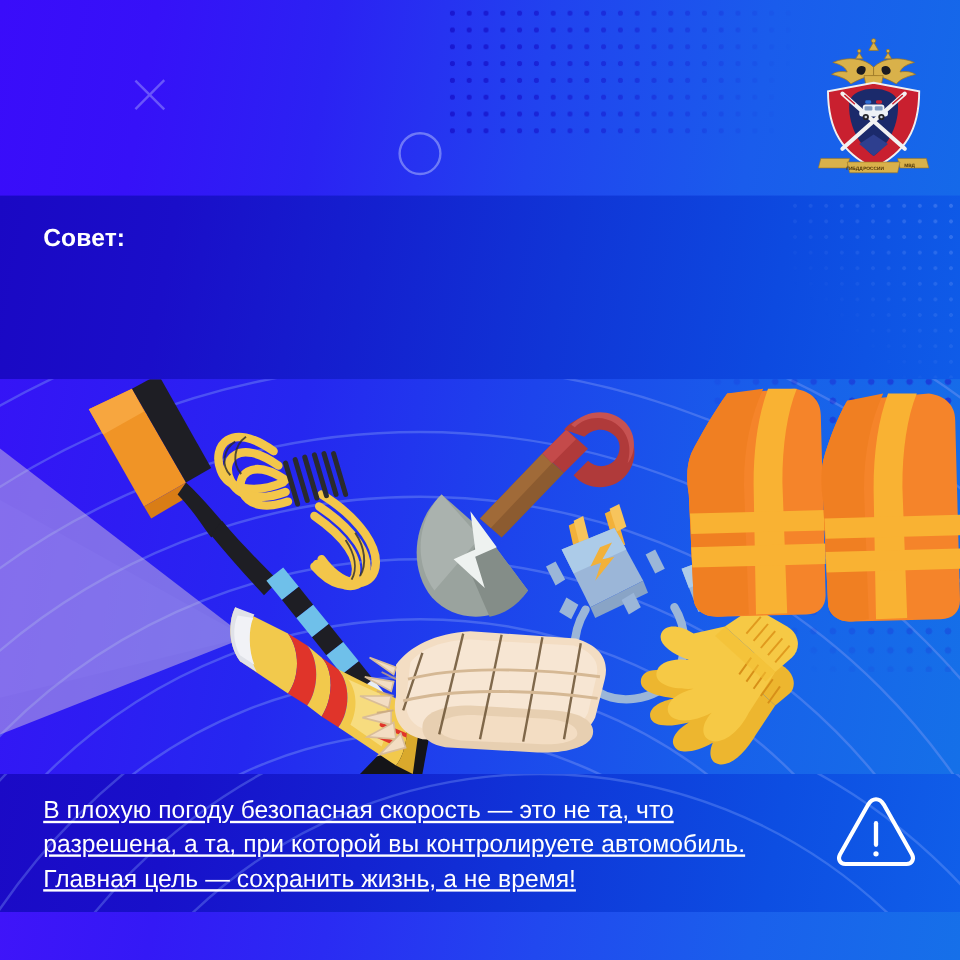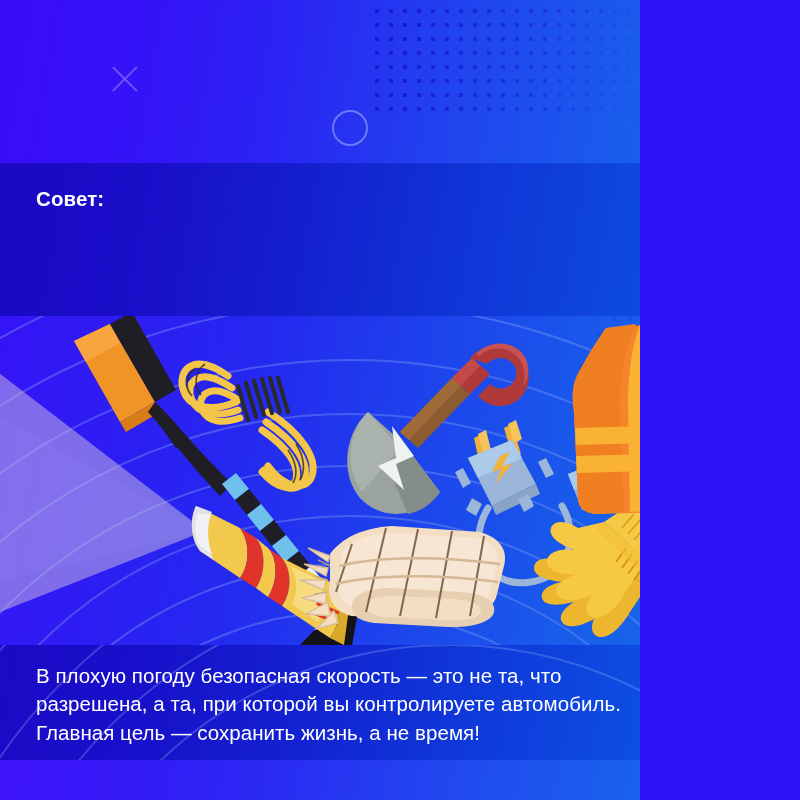--- a/index.html
+++ b/index.html
@@ -1,19 +1,19 @@
 <!DOCTYPE html>
 <html><head>
 <meta charset="utf-8">
 <style>
   * { margin:0; padding:0; box-sizing:border-box; }
   html,body { width:800px; height:800px; overflow:hidden; background:#2d10f5; }
   body { font-family:"Liberation Sans", sans-serif; }
 
-  .poster { position:relative; width:640px; height:800px; overflow:hidden;
+  .poster { position:relative; width:800px; height:800px; overflow:hidden;
             background:linear-gradient(100deg,#3a0cfa 0%,#3410f7 14%,#2a1cf2 30%,#2040ef 52%,#1a5aeb 74%,#1669e9 100%); }
 
   
   .top-zone { position:absolute; left:0; top:0; width:800px; height:163px; overflow:hidden;
      background:linear-gradient(100deg,#3a0cfa 0%,#3611f8 16%,#2b22f3 34%,#2143ef 56%,#1a5cec 78%,#1569e9 100%); }
   .halftone-top { position:absolute; left:370px; top:-10px; width:330px; height:130px;
      background-image:radial-gradient(circle, rgba(22,16,200,.85) 2.1px, transparent 2.4px);
      background-size:14px 14px;
      -webkit-mask-image:linear-gradient(100deg, rgba(0,0,0,.95) 0%, rgba(0,0,0,.55) 45%, rgba(0,0,0,0) 85%);
      mask-image:linear-gradient(100deg, rgba(0,0,0,.95) 0%, rgba(0,0,0,.5) 45%, rgba(0,0,0,0) 85%); }
@@ -48,21 +48,21 @@
      background-size:16px 16px;
      -webkit-mask-image:radial-gradient(ellipse at 92% 30%, rgba(0,0,0,.95) 8%, rgba(0,0,0,.45) 50%, rgba(0,0,0,0) 82%);
      mask-image:radial-gradient(ellipse at 92% 30%, rgba(0,0,0,.95) 8%, rgba(0,0,0,.45) 50%, rgba(0,0,0,0) 82%); }
   .items-svg { position:absolute; left:0; top:0; width:800px; height:329px; }
 
   
   .warn-banner { position:absolute; left:0; top:645px; width:800px; height:115px; overflow:hidden;
      background:linear-gradient(100deg,#1b0ac6 0%,#1810ca 18%,#1322d1 38%,#0f38d9 58%,#0d4ee2 80%,#105fe9 100%); }
   .warn-arcs { position:absolute; left:-400px; top:-760px; width:1700px; height:1200px; opacity:.30; }
   .warn-text { position:absolute; left:36px; top:17px; width:630px; color:#fff;
-     font-size:20.5px; line-height:1.38; letter-spacing:.05px; }
+     font-size:20.5px; line-height:1.38; letter-spacing:.05px;text-decoration:underline; }
   .warn-tri { position:absolute; left:693px; top:660px; width:74px; height:66px; }
 
   
   .bottom-strip { position:absolute; left:0; top:760px; width:800px; height:40px; overflow:hidden;
      background:linear-gradient(100deg,#3f14f9 0%,#3419f6 16%,#2a2bf3 34%,#2148ef 56%,#1a60ec 78%,#1670e9 100%); }
   .strip-arcs { position:absolute; left:-500px; top:-1180px; width:1750px; height:1300px; opacity:.30; }
 </style>
 </head>
 <body>
 

